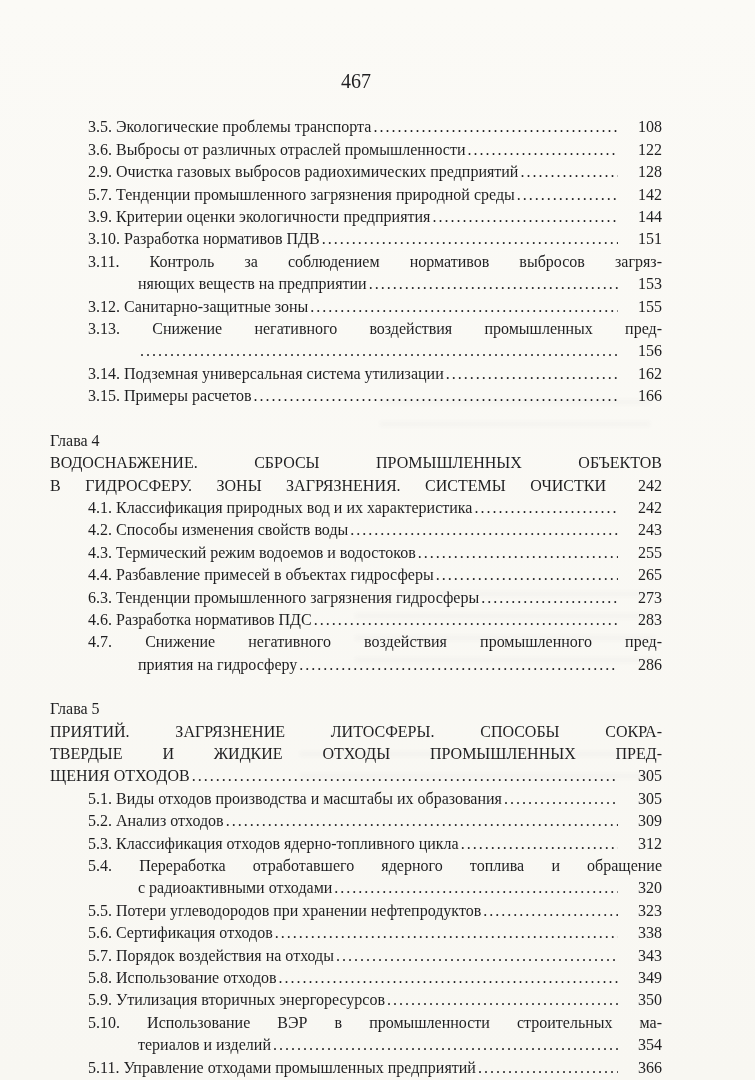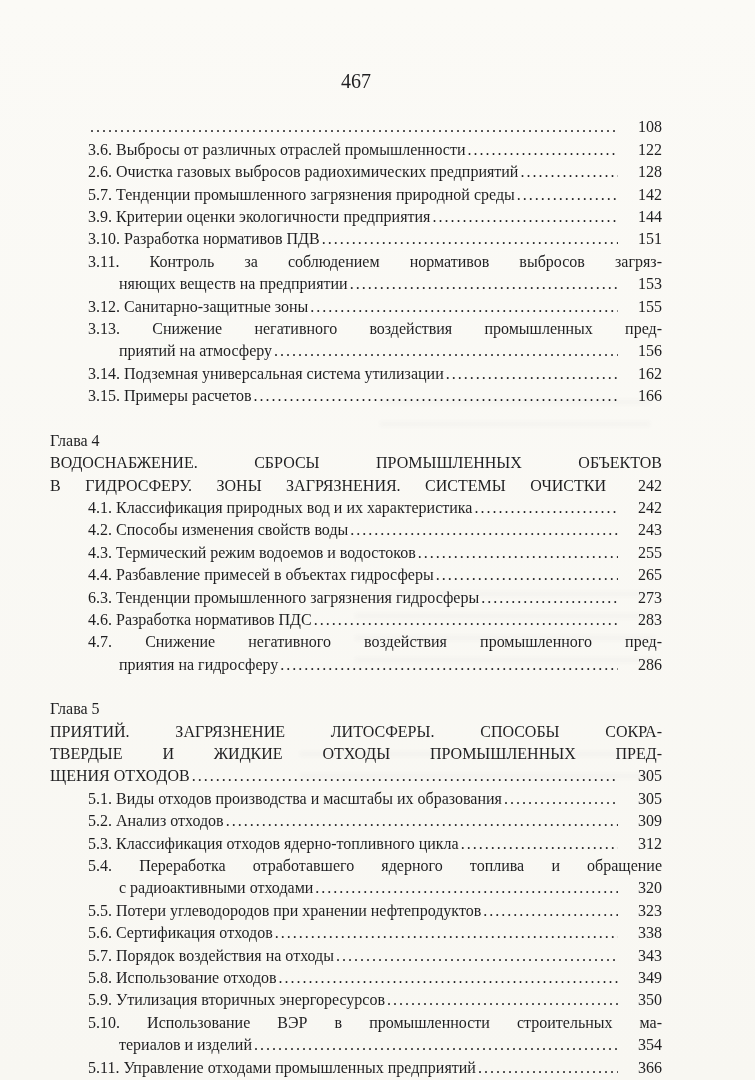--- a/index.html
+++ b/index.html
@@ -80,50 +80,51 @@
   .leader::after {
     content: "..........................................................................................................................................................";
     letter-spacing: 2px;
   }
   .page-num {
     min-width: 34px;
     text-align: right;
     padding-left: 8px;
   }
   .toc-entry { margin-left: 38px; }
-  .cont { margin-left: 31px; justify-content: space-between; }
+  .cont { margin-left: 50px; justify-content: space-between; }
 </style>
 </head>
 <body>
 
 <div class="scan-page">
   <div class="bleed bleed1"></div>
   <div class="bleed bleed2"></div>
   <div class="bleed bleed3"></div>
 
   <div class="page-inner">
     <div class="folio">467</div>
     <div class="toc">
         <section class="toc-block">
           <div class="toc-entry">
             <div class="toc-row">
+              <span class="row-text">3.5. Экологические проблемы транспорта</span>
               <span class="leader"></span>
               <span class="page-num">108</span>
             </div>
           </div>
           <div class="toc-entry">
             <div class="toc-row">
               <span class="row-text">3.6. Выбросы от различных отраслей промышленности</span>
               <span class="leader"></span>
               <span class="page-num">122</span>
             </div>
           </div>
           <div class="toc-entry">
             <div class="toc-row">
-              <span class="row-text">2.6. Очистка газовых выбросов радиохимических предприятий</span>
+              <span class="row-text">2.9. Очистка газовых выбросов радиохимических предприятий</span>
               <span class="leader"></span>
               <span class="page-num">128</span>
             </div>
           </div>
           <div class="toc-entry">
             <div class="toc-row">
               <span class="row-text">5.7. Тенденции промышленного загрязнения природной среды</span>
               <span class="leader"></span>
               <span class="page-num">142</span>
             </div>
@@ -153,21 +154,20 @@
           <div class="toc-entry">
             <div class="toc-row">
               <span class="row-text">3.12. Санитарно-защитные зоны</span>
               <span class="leader"></span>
               <span class="page-num">155</span>
             </div>
           </div>
           <div class="toc-entry">
             <div class="entry-line line-justify">3.13. Снижение негативного воздействия промышленных пред-</div>
             <div class="toc-row cont">
-              <span class="row-text">приятий на атмосферу</span>
               <span class="leader"></span>
               <span class="page-num">156</span>
             </div>
           </div>
           <div class="toc-entry">
             <div class="toc-row">
               <span class="row-text">3.14. Подземная универсальная система утилизации</span>
               <span class="leader"></span>
               <span class="page-num">162</span>
             </div>

